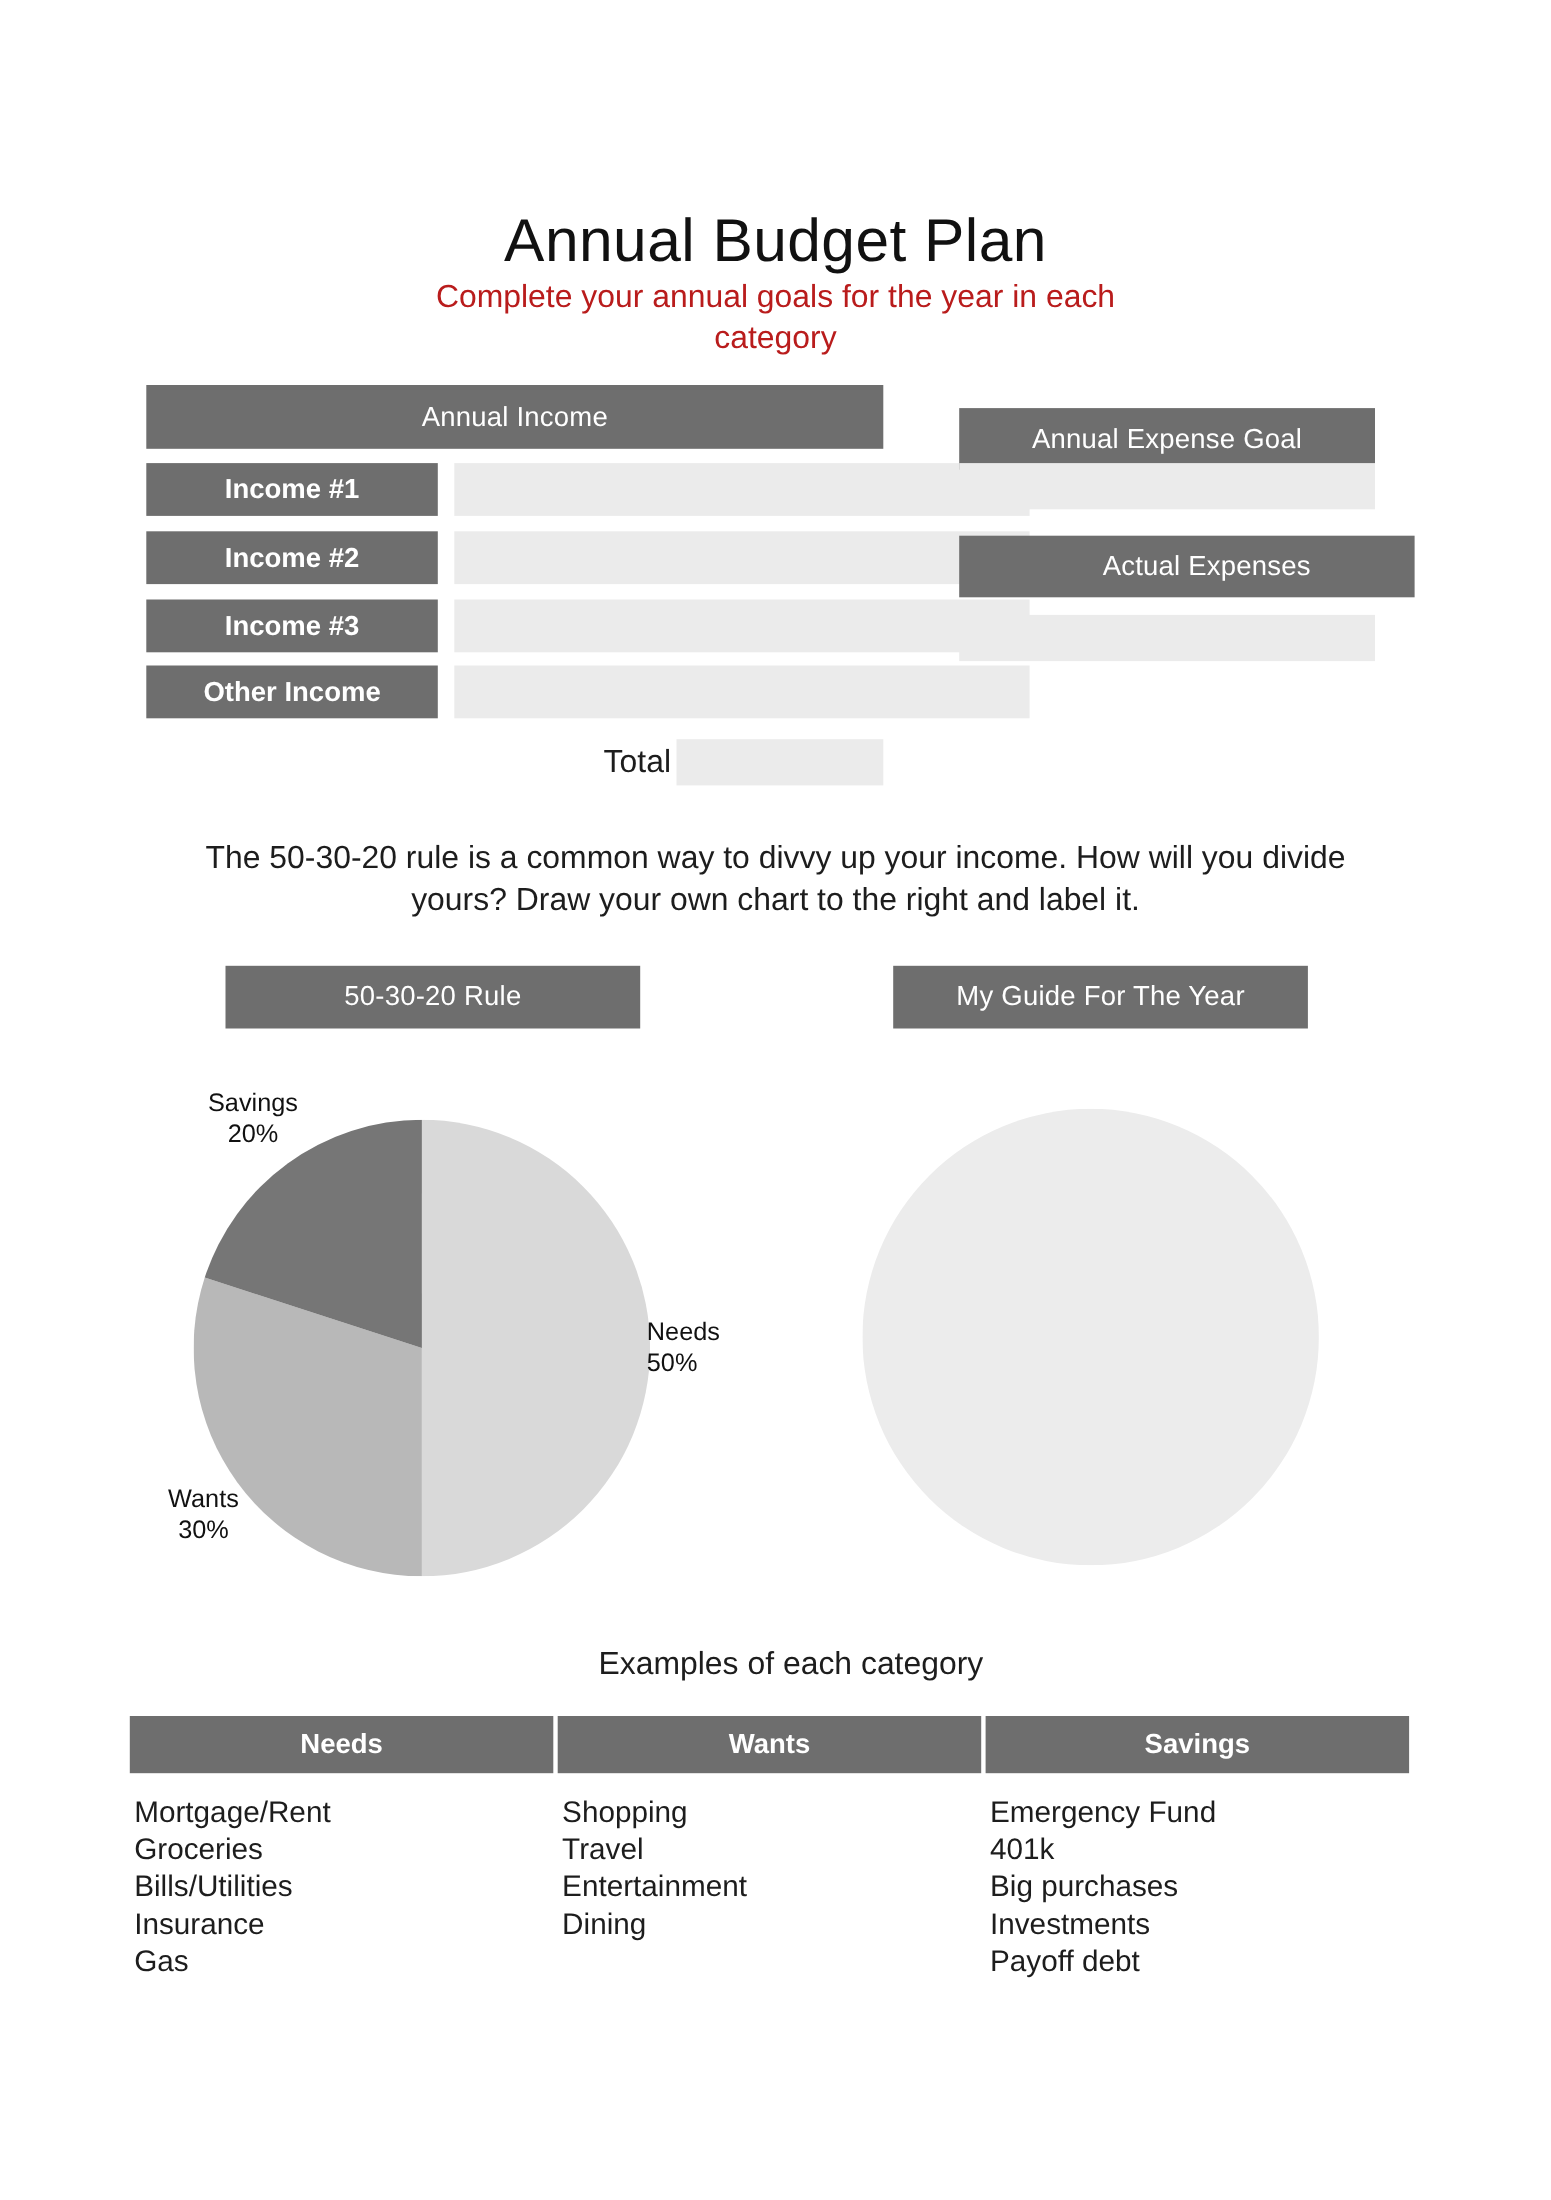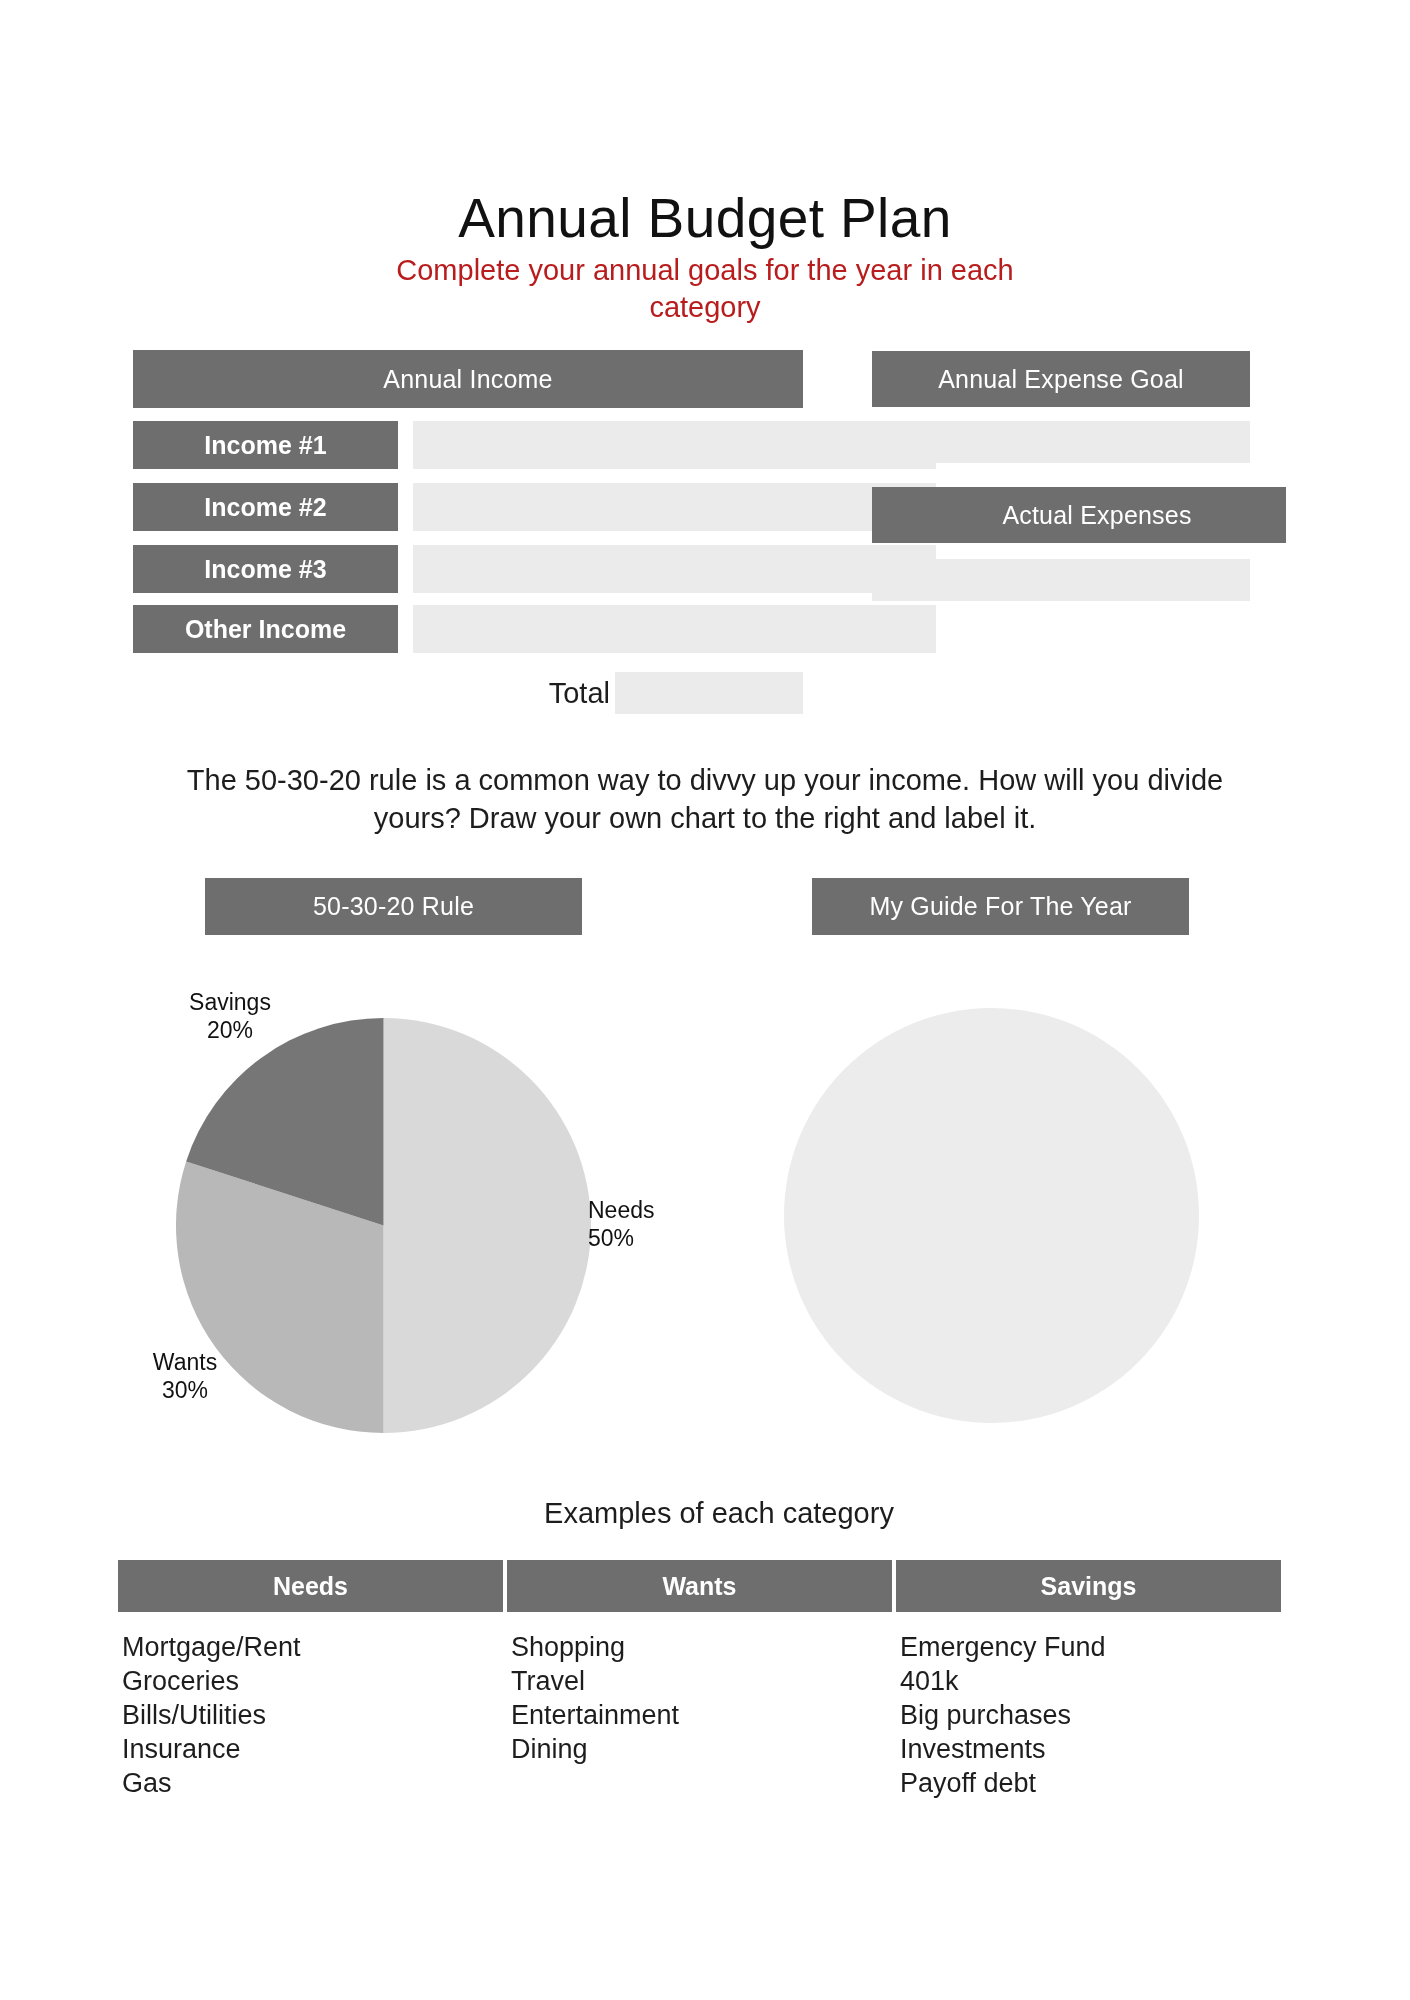--- a/index.html
+++ b/index.html
@@ -113,21 +113,21 @@
     top: 672px;
     width: 188px;
     height: 42px;
     background: #ebebeb;
   }
 
   
   .exp-goal-header {
     position: absolute;
     left: 872px;
-    top: 351px;
+    top: 371px;
     width: 378px;
     height: 56px;
   }
   .exp-goal-field {
     position: absolute;
     left: 872px;
     top: 421px;
     width: 378px;
     height: 42px;
     background: #ebebeb;

